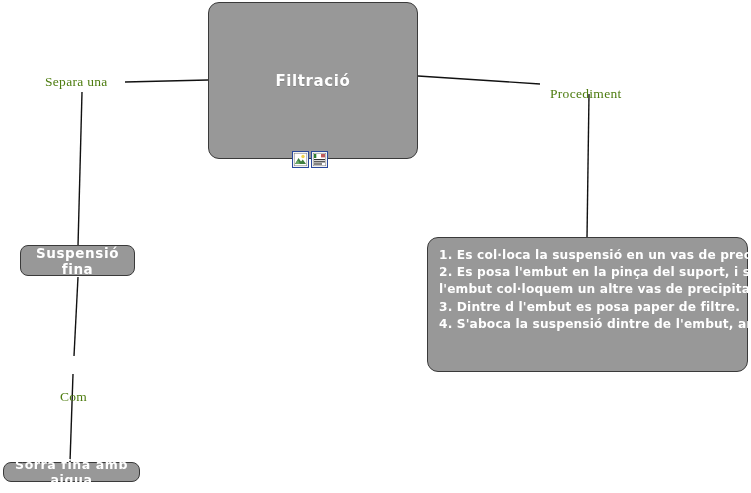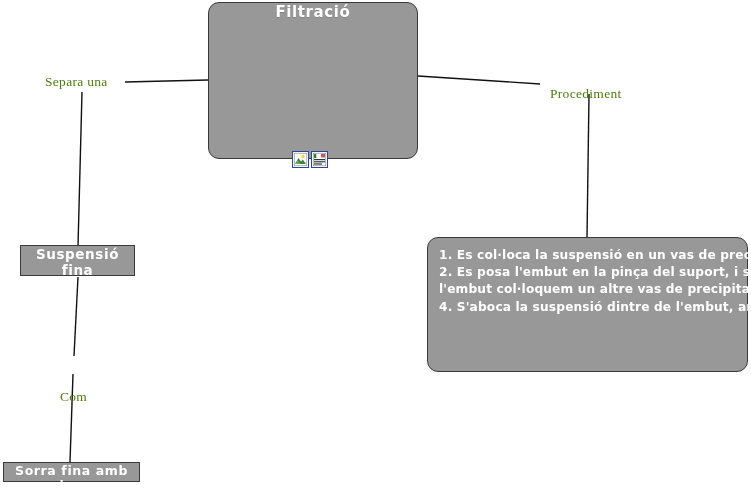--- a/index.html
+++ b/index.html
@@ -29,36 +29,37 @@
   }
   
   .node {
     position: absolute;
     background: #989898;
     border: 1px solid #3a3a3a;
     box-sizing: border-box;
     color: #ffffff;
     font-family: "DejaVu Sans", sans-serif;
     display: flex;
+    align-items: center;
     justify-content: center;
     text-align: center;
   }
   .node-central {
     left: 208px;
     top: 2px;
     width: 210px;
     height: 157px;
     border-radius: 11px;
     font-size: 15px;
     font-weight: bold;
     letter-spacing: 0.6px;
     text-shadow: 0 1px 0 rgba(0,0,0,0.12);
   }
   .node-small {
-    border-radius: 0;
+    border-radius: 8px;
     font-size: 13.5px;
     font-weight: bold;
     letter-spacing: 0.6px;
   }
   .node-suspensio {
     left: 20px;
     top: 245px;
     width: 115px;
     height: 31px;
   }
@@ -173,16 +174,17 @@
   </div>
 
   <div class="node node-small node-sorra">
     <span>Sorra fina amb aigua</span>
   </div>
 
   <div class="node node-proc">
     <div class="proc-line">1. Es col·loca la suspensió en un vas de precipitats.</div>
     <div class="proc-line">2. Es posa l'embut en la pinça del suport, i sota</div>
     <div class="proc-line">l'embut col·loquem un altre vas de precipitats.</div>
+    <div class="proc-line">3. Dintre d l'embut es posa paper de filtre.</div>
     <div class="proc-line">4. S'aboca la suspensió dintre de l'embut, amb</div>
   </div>
 
 </div>
 
 </body></html>

